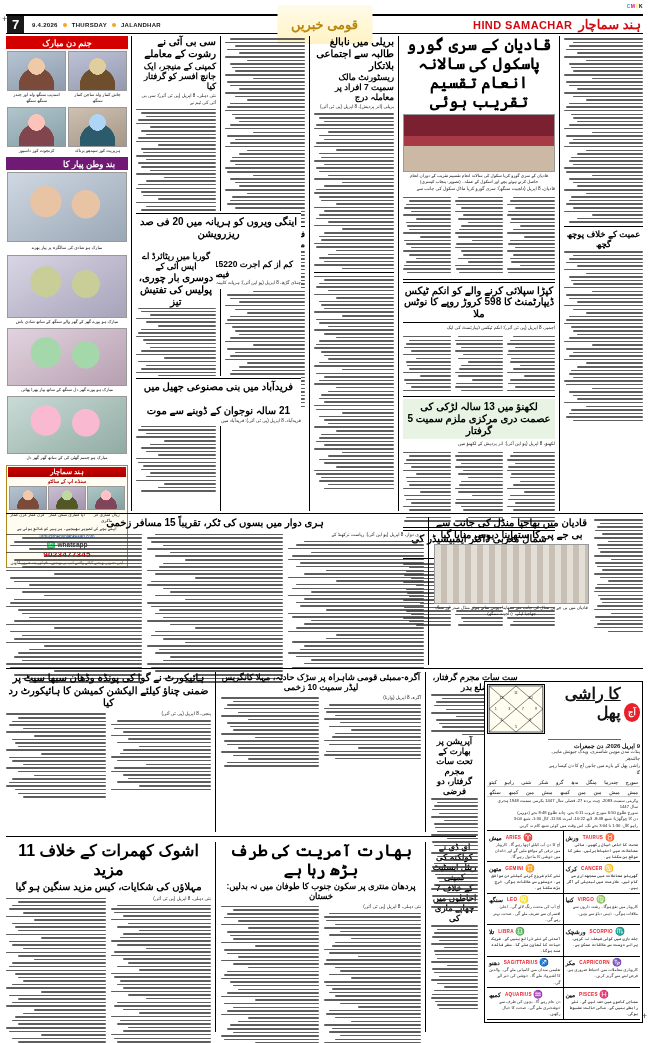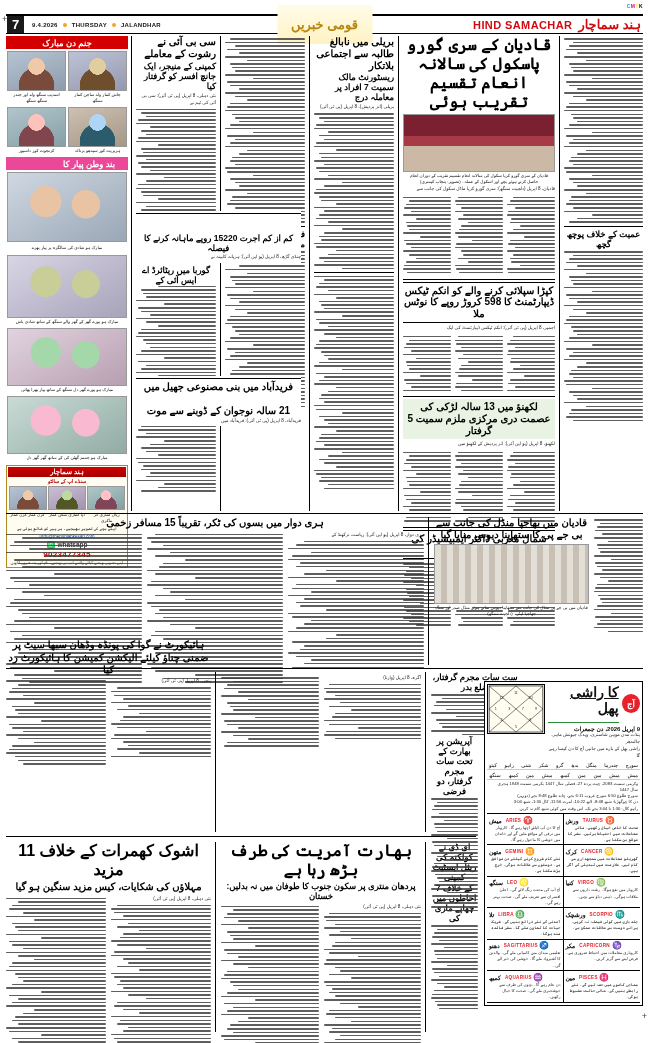--- a/index.html
+++ b/index.html
@@ -93,21 +93,21 @@
   .ph-couple { width:100%; height:100%;
      background:
        radial-gradient(circle at 32% 42%,#e8c4a4 0 17%,transparent 18%),
        radial-gradient(circle at 66% 46%,#e8c4a4 0 16%,transparent 17%),
        linear-gradient(150deg,#cfd8e2,#9aa7b6);
   }
 
   
   .bd-title { background:#d40000; color:#fff; text-align:center; direction:rtl;
      font-size:8.5px; font-weight:bold; padding:1.5px 0; letter-spacing:.3px; }
-  .bd-title.blue { background:#ec4899;padding-left:44px; }
+  .bd-title.blue { background:#701a75;padding-left:44px; }
   .bd-grid { display:flex; flex-wrap:wrap; gap:2px; padding:2px 1px; }
   .bd-cell { width:calc(50% - 1px); }
   .bd-cell .photo { height:40px; }
 
   
   .adbox { border:1px solid #b08a20; background:#fffdf2; padding:1px; }
   .ad-head { background:linear-gradient(#d40000,#a30000); color:#fff; direction:rtl;
      font-size:7px; font-weight:bold; text-align:center; padding:1px 0; }
   .ad-sub { text-align:center; direction:rtl; font-size:5px; color:#b50000; font-weight:bold; padding:1px 0;}
   .ad-kids { display:flex; gap:1px; padding:1px; }
@@ -120,22 +120,22 @@
   .wa-txt { font-size:6.5px; font-weight:bold; color:#3b3b3b; }
   .wa-num { text-align:center; font-size:8px; font-weight:bold; color:#d40000; letter-spacing:.3px; }
   .ad-foot { direction:rtl; font-size:4px; text-align:center; color:#333; line-height:1.4; padding:1px; }
 
   
   .horo { border:1px solid #000; background:#fff; padding:2px; }
   .horo-head { display:flex; align-items:flex-start; gap:3px; }
   .aaj-badge { width:19px; height:19px; border-radius:50%; background:#e8202a; color:#fff;
      font-size:8.5px; font-weight:bold; display:flex; align-items:center; justify-content:center;
      direction:rtl; }
-  .horo-title { font-size:14px; font-weight:bold; direction:rtl; color:#111;
-     letter-spacing:1px; border-bottom:1.5px solid #2a8f3c; padding-bottom:6px;text-decoration:underline;}
+  .horo-title { font-size:16px; font-weight:bold; direction:rtl; color:#111;
+     letter-spacing:1px; border-bottom:1.5px solid #2a8f3c; padding-bottom:17px;text-decoration:underline;}
   .horo-date { direction:rtl; font-size:6px; font-weight:bold; text-align:right; color:#111; }
   .kundli { width:58px; height:50px; border:1px solid #000; position:relative; }
   .planet-row { display:flex; justify-content:space-between; direction:rtl;
      font-size:5px; padding:2px 2px 1px; border-bottom:1px solid #ccc; }
   .horo-lines { padding:1px 2px; }
   .zgrid { display:flex; flex-wrap:wrap; border-top:1px solid #000; }
   .zcell { width:50%; border-bottom:1px solid #000; padding:1.5px 2px; }
   .zcell:nth-child(odd){ border-right:1px solid #000; }
   .zhead { display:flex; align-items:center; justify-content:flex-end; gap:2px; direction:rtl; }
   .zglyph { font-size:8px; color:#222; }
@@ -988,26 +988,28 @@
           <div class="ul s5"></div>
         <div class="ul s8"></div>
           <div class="ul s2"></div>
           <div class="ul s4"></div>
           <div class="ul s3"></div>
       </div>
     </div>
 
     <div style="position:absolute; left:130px; top:175px; width:165px; background:#fff; padding:2px 0;">
       <div class="divider-h" style="margin-bottom:2px;"></div>
+      <div class="headline hl-md">اینگی ویروں کو ہریانہ میں 20 فی صد ریزرویشن</div>
       <div class="headline hl-sm" style="margin-top:19px;">کم از کم اجرت 15220 روپے ماہانہ کرنے کا فیصلہ</div>
       <div class="byline" style="margin-top:1px;">چنڈی گڑھ، 8 اپریل (یو این آئی): ہریانہ کابینہ نے</div>
     </div>
 
-    <div style="position:absolute; left:130px; top:228px; width:80px; background:#fff; padding:1px 0;">
+    <div style="position:absolute; left:130px; top:214px; width:80px; background:#fff; padding:1px 0;">
       <div class="headline hl-sm">گوربا میں ریٹائرڈ اے ایس آئی کے</div>
+      <div class="headline hl-md" style="margin-top:1px;">دوسری بار چوری، پولیس کی تفتیش تیز</div>
     </div>
 
     <div style="position:absolute; left:130px; top:340px; width:165px; background:#fff; padding:2px 0;">
       <div class="divider-h" style="margin-bottom:2px;"></div>
       <div class="headline hl-md">فریدآباد میں بنی مصنوعی جھیل میں</div>
       <div class="headline hl-md" style="margin-top:12px;">21 سالہ نوجوان کے ڈوبنے سے موت</div>
       <div class="byline" style="margin-top:1px;">فریدآباد، 8 اپریل (پی ٹی آئی): فریدآباد میں</div>
     </div>
 
     <div class="divider-h" style="position:absolute; left:0; top:477px; right:0;"></div>
@@ -1187,21 +1189,21 @@
           <div class="ul s4"></div>
         <div class="ul s3"></div>
           <div class="ul s2"></div>
           <div class="ul s1"></div>
           <div class="ul s5"></div>
       </div>
     </div>
 
     <div class="divider-h" style="position:absolute; left:0; top:632px; right:0;"></div>
 
-    <div style="position:absolute; left:0; top:603px; width:205px;">
+    <div style="position:absolute; left:0; top:636px; width:205px;">
       <div class="headline hl-md">ہائیکورٹ نے گوا کی پونڈہ وڈھان سبھا سیٹ پر</div>
       <div class="headline hl-md" style="margin-top:1px;">ضمنی چناؤ کیلئے الیکشن کمیشن کا ہائیکورٹ رد کیا</div>
       <div style="display:flex; gap:5px; margin-top:3px;">
         <div class="urdu-lines" style="flex:1">
           <div class="ul s1"></div>
             <div class="ul s3"></div>
             <div class="ul s2"></div>
             <div class="ul s4"></div>
           <div class="ul s6"></div>
             <div class="ul s1"></div>
@@ -1246,20 +1248,21 @@
             <div class="ul s2"></div>
             <div class="ul s5"></div>
             <div class="ul s1"></div>
         </div>
       </div>
     </div>
 
     <div class="colrule" style="left:209px; top:636px; height:160px;"></div>
 
     <div style="position:absolute; left:215px; top:636px; width:200px;">
+      <div class="headline hl-sm">آگرہ-ممبئی قومی شاہراہ پر سڑک حادثہ، مہلا کانگریس لیڈر سمیت 10 زخمی</div>
       <div style="display:flex; gap:5px; margin-top:3px;">
         <div class="urdu-lines" style="flex:1">
           <div class="ul s1"></div>
             <div class="ul s3"></div>
             <div class="ul s2"></div>
             <div class="ul s4"></div>
           <div class="ul s6"></div>
             <div class="ul s1"></div>
             <div class="ul s5"></div>
             <div class="ul s2"></div>

